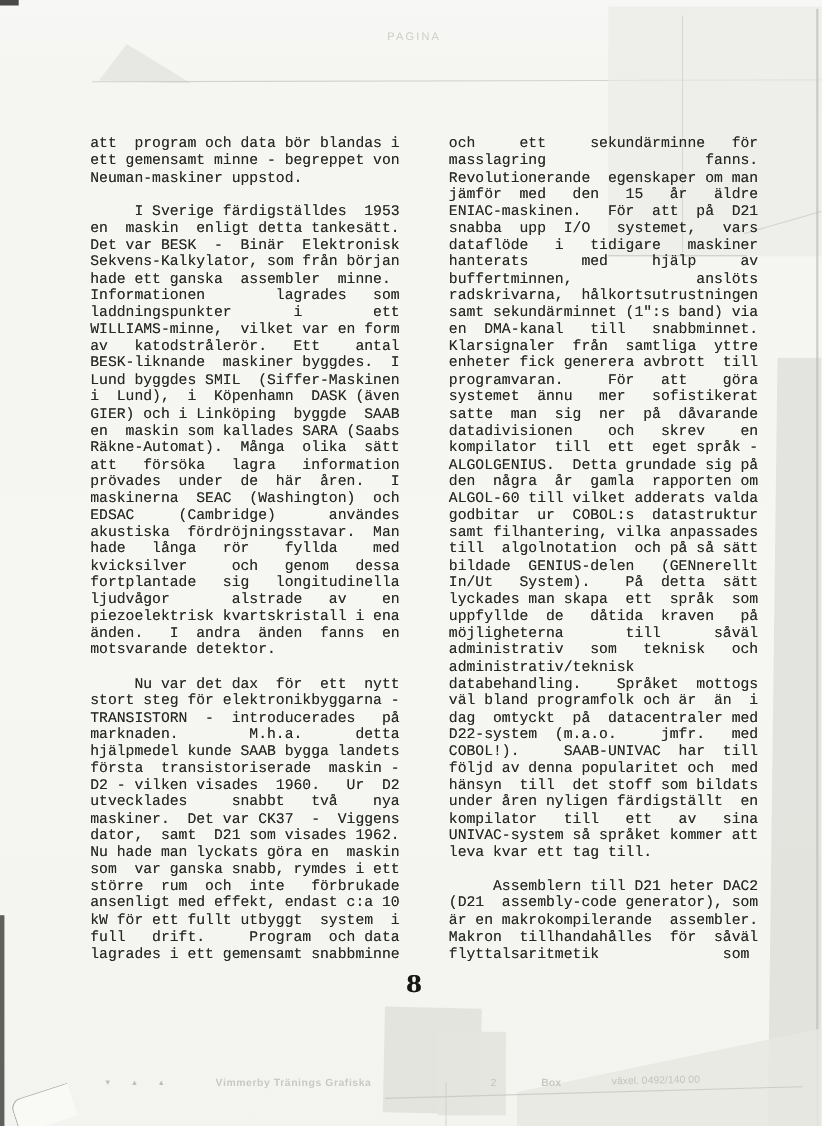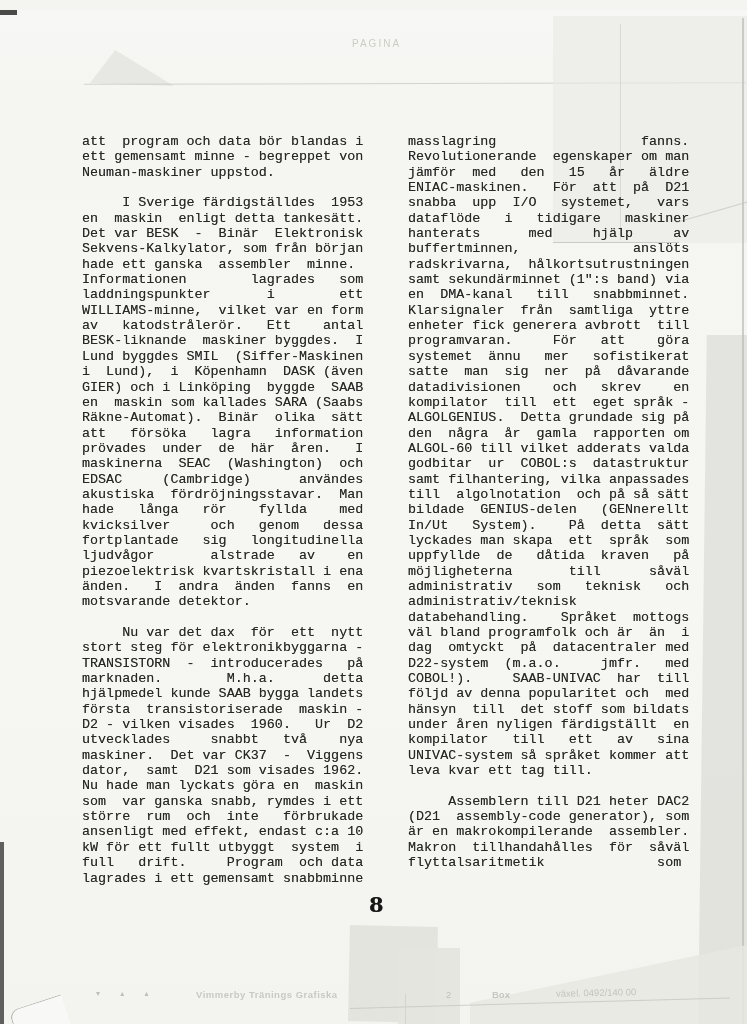--- a/index.html
+++ b/index.html
@@ -4,21 +4,20 @@
 <style>
   html,body{margin:0;padding:0;}
   body{
     width:747px;height:1024px;overflow:hidden;position:relative;
     background:#f4f4f1;
     font-family:"DejaVu Sans Mono", monospace;
   }
   .scan{
     position:absolute;inset:0;
     background:linear-gradient(180deg,#f7f7f5 0%,#f5f5f2 8%,#f6f6f3 60%,#f3f3ef 100%);
-    margin-top:10px;
   }
   
   .artifact{position:absolute;pointer-events:none;}
   .mark-topleft{left:0;top:0;width:17px;height:5px;background:#2b2b29;opacity:.85;}
   .edge-top-line{left:84px;top:73px;width:662px;height:1px;background:#c9c9c4;opacity:.8;transform:rotate(-0.15deg);}
   .shadow-tri-topleft{left:90px;top:40px;width:84px;height:36px;background:#e3e3df;clip-path:polygon(30% 0,100% 100%,0 92%);opacity:.8;}
   .corner-topright{left:553px;top:6px;width:194px;height:227px;background:#e9e9e5;opacity:.65;}
   .corner-topright-line-h{left:553px;top:232px;width:126px;height:1px;background:#c6c6c1;opacity:.9;}
   .corner-topright-line-v{left:620px;top:14px;width:1px;height:216px;background:#d3d3ce;opacity:.8;}
   .corner-topright-diag{left:676px;top:212px;width:74px;height:1px;background:#cccccc7;background:#ccccc7;transform:rotate(-16deg);transform-origin:left center;opacity:.8;}
@@ -104,21 +103,21 @@
       <div class="tline">hade ett ganska  assembler  minne.</div>
       <div class="tline">Informationen        lagrades   som</div>
       <div class="tline">laddningspunkter       i        ett</div>
       <div class="tline">WILLIAMS-minne,  vilket var en form</div>
       <div class="tline">av   katodstrålerör.   Ett    antal</div>
       <div class="tline">BESK-liknande  maskiner byggdes.  I</div>
       <div class="tline">Lund byggdes SMIL  (Siffer-Maskinen</div>
       <div class="tline">i  Lund),  i  Köpenhamn  DASK (även</div>
       <div class="tline">GIER) och i Linköping  byggde  SAAB</div>
       <div class="tline">en  maskin som kallades SARA (Saabs</div>
-      <div class="tline">Räkne-Automat).  Binär  olika  sätt</div>
+      <div class="tline">Räkne-Automat).  Många  olika  sätt</div>
       <div class="tline">att   försöka   lagra   information</div>
       <div class="tline">prövades  under  de  här  åren.   I</div>
       <div class="tline">maskinerna  SEAC  (Washington)  och</div>
       <div class="tline">EDSAC     (Cambridge)      användes</div>
       <div class="tline">akustiska  fördröjningsstavar.  Man</div>
       <div class="tline">hade   långa   rör    fyllda    med</div>
       <div class="tline">kvicksilver     och   genom   dessa</div>
       <div class="tline">fortplantade   sig   longitudinella</div>
       <div class="tline">ljudvågor       alstrade   av    en</div>
       <div class="tline">piezoelektrisk kvartskristall i ena</div>
@@ -137,20 +136,21 @@
       <div class="tline">dator,  samt  D21 som visades 1962.</div>
       <div class="tline">Nu hade man lyckats göra en  maskin</div>
       <div class="tline">som  var ganska snabb, rymdes i ett</div>
       <div class="tline">större  rum  och  inte   förbrukade</div>
       <div class="tline">ansenligt med effekt, endast c:a 10</div>
       <div class="tline">kW för ett fullt utbyggt  system  i</div>
       <div class="tline">full   drift.     Program  och data</div>
       <div class="tline">lagrades i ett gemensamt snabbminne</div>
     </div>
   <div class="column col-right">
+      <div class="tline">och     ett     sekundärminne   för</div>
       <div class="tline">masslagring                  fanns.</div>
       <div class="tline">Revolutionerande  egenskaper om man</div>
       <div class="tline">jämför  med   den   15   år   äldre</div>
       <div class="tline">ENIAC-maskinen.   För  att  på  D21</div>
       <div class="tline">snabba  upp  I/O   systemet,   vars</div>
       <div class="tline">dataflöde   i   tidigare   maskiner</div>
       <div class="tline">hanterats      med     hjälp     av</div>
       <div class="tline">buffertminnen,              anslöts</div>
       <div class="tline">radskrivarna,  hålkortsutrustningen</div>
       <div class="tline">samt sekundärminnet (1":s band) via</div>

